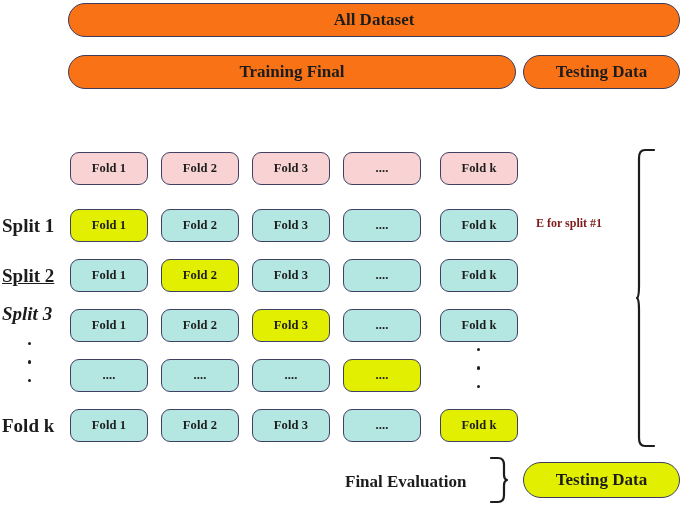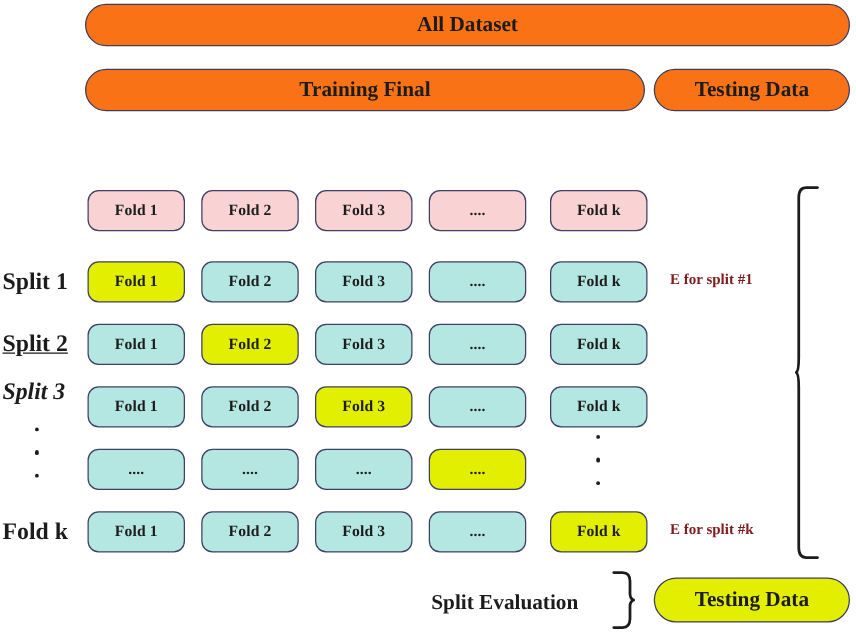--- a/index.html
+++ b/index.html
@@ -143,27 +143,26 @@
       <span></span>
       <span></span>
   </div>
 
   <div class="split-label" style="top:415px;">Fold k</div>
   <div class="fold cyan" style="left:70px;top:409px;">Fold 1</div>
   <div class="fold cyan" style="left:161px;top:409px;">Fold 2</div>
   <div class="fold cyan" style="left:252px;top:409px;">Fold 3</div>
   <div class="fold cyan" style="left:343px;top:409px;">....</div>
   <div class="fold yellow" style="left:440px;top:409px;">Fold k</div>
-  <div class="evalmark" style="top:416px;">E for split #k</div>
 
   <svg class="brace" style="left:636px;top:148px;" width="22" height="300" viewBox="0 0 22 300">
     <path d="M18 2 L9 2 Q3 2 3 10 L3 138 Q3 149 1 150 Q3 151 3 162 L3 290 Q3 298 9 298 L18 298" fill="none" stroke="#1c1c1c" stroke-width="2.2" stroke-linecap="round" stroke-linejoin="round"></path>
   </svg>
 
-  <div id="final-eval-label">Split Evaluation</div>
+  <div id="final-eval-label">Final Evaluation</div>
 
   <svg class="brace" style="left:487px;top:456px;" width="22" height="48" viewBox="0 0 22 48">
     <path d="M18 2 L11 2 Q5 2 5 9 L5 19 Q5 23 2 24 Q5 25 5 29 L5 39 Q5 46 11 46 L18 46" fill="none" stroke="#1c1c1c" stroke-width="2.2" stroke-linecap="round" stroke-linejoin="round" transform="translate(22,0) scale(-1,1)"></path>
   </svg>
 
   <div id="final-test-pill">Testing Data</div>
 
 </div>
 
 </body></html>

